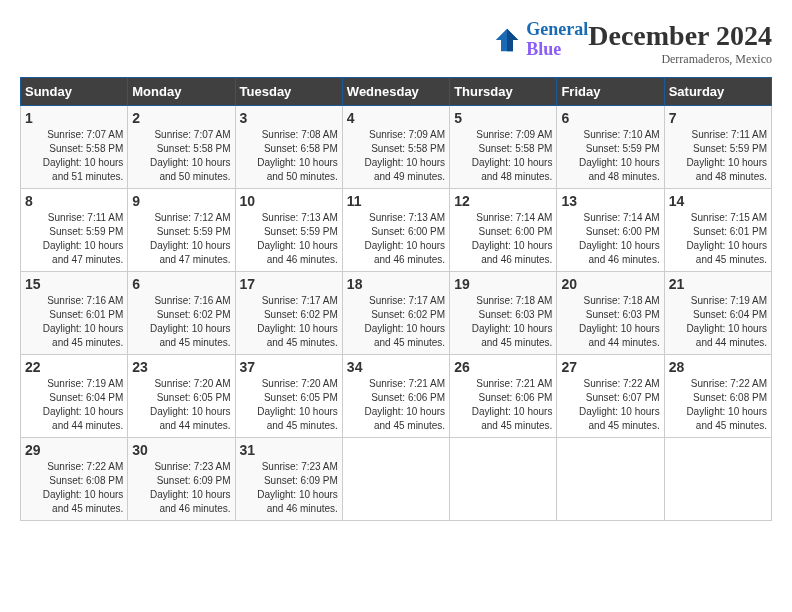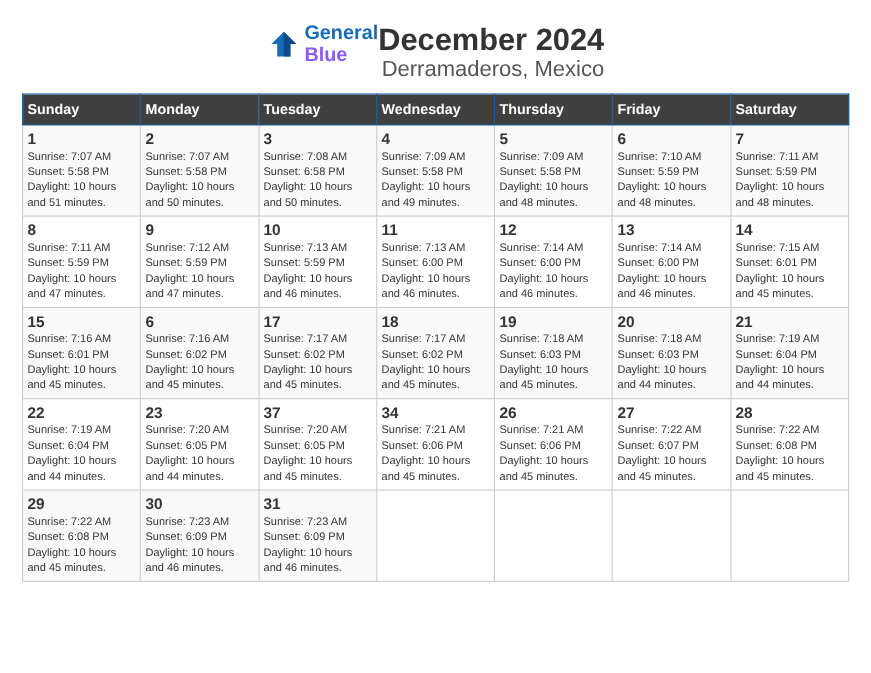--- a/index.html
+++ b/index.html
@@ -5,23 +5,24 @@
     * { box-sizing: border-box; margin: 0; padding: 0; }
     body {
       font-family: Arial, sans-serif;
       background: #fff;
       width: 792px;
       min-height: 612px;
       padding: 20px;
     }
     .header {
       display: flex;
-      justify-content: center;
+      justify-content: flex-end;
       align-items: flex-start;
       margin-bottom: 10px;
+      font-family: Liberation Serif, serif;
     }
     .logo {
       display: flex;
       align-items: center;
     }
     .logo-text {
       font-size: 18px;
       font-weight: bold;
       color: #333;
       line-height: 1.1;
@@ -36,21 +37,21 @@
     }
     .title-block {
       text-align: right;
     }
     .month-title {
       font-size: 28px;
       font-weight: bold;
       color: #333;
     }
     .location {
-      font-size: 20px;
+      font-size: 12px;
       color: #555;
     }
     table {
       width: 100%;
       border-collapse: collapse;
       font-size: 11px;
     }
     thead tr th {
       background-color: #404040;
       color: #fff;
@@ -75,20 +76,21 @@
       font-size: 14px;
       font-weight: bold;
       color: #333;
       display: block;
       margin-bottom: 2px;
     }
     .day-info {
       font-size: 10px;
       color: #333;
       line-height: 1.4;
+      text-align: right;
     }
     .empty-cell {
       background: #fff !important;
     }
   </style>
 </head>
 <body>
 
 <div class="header">
   <div class="logo">

